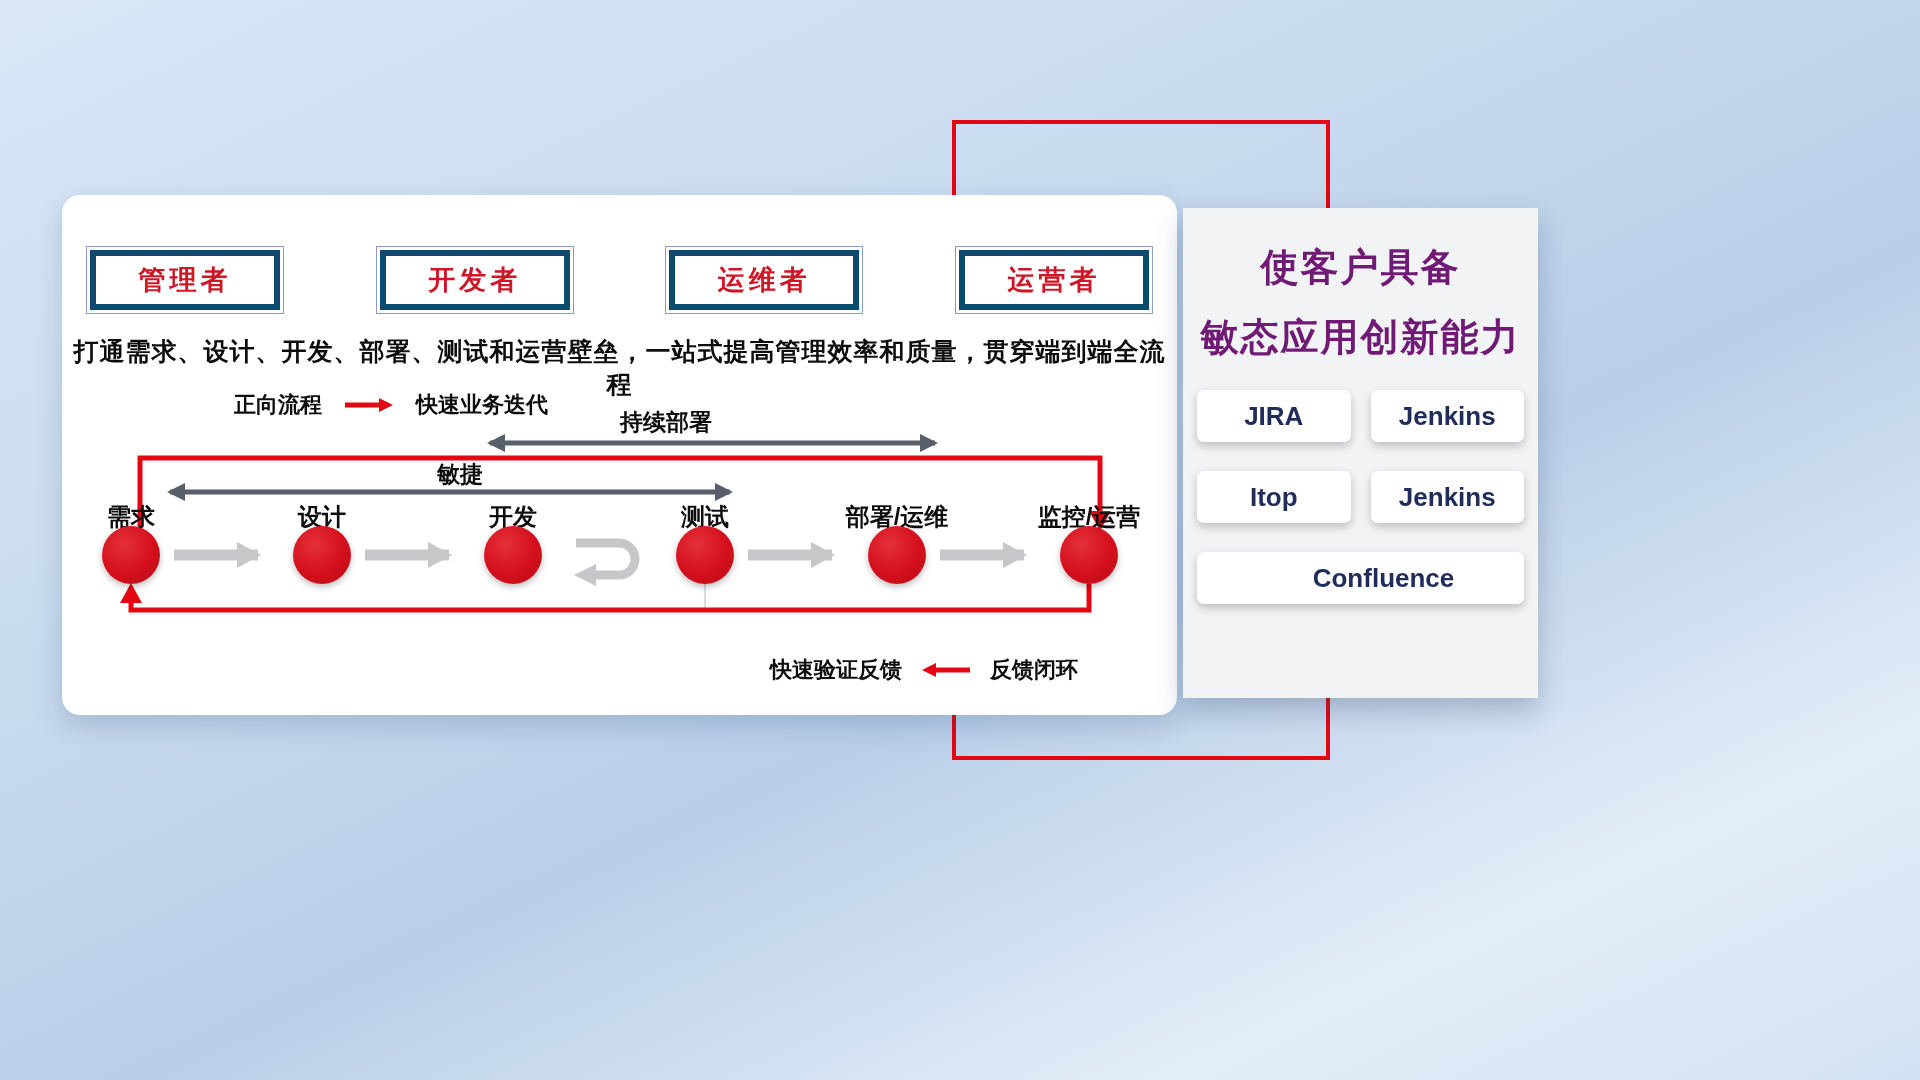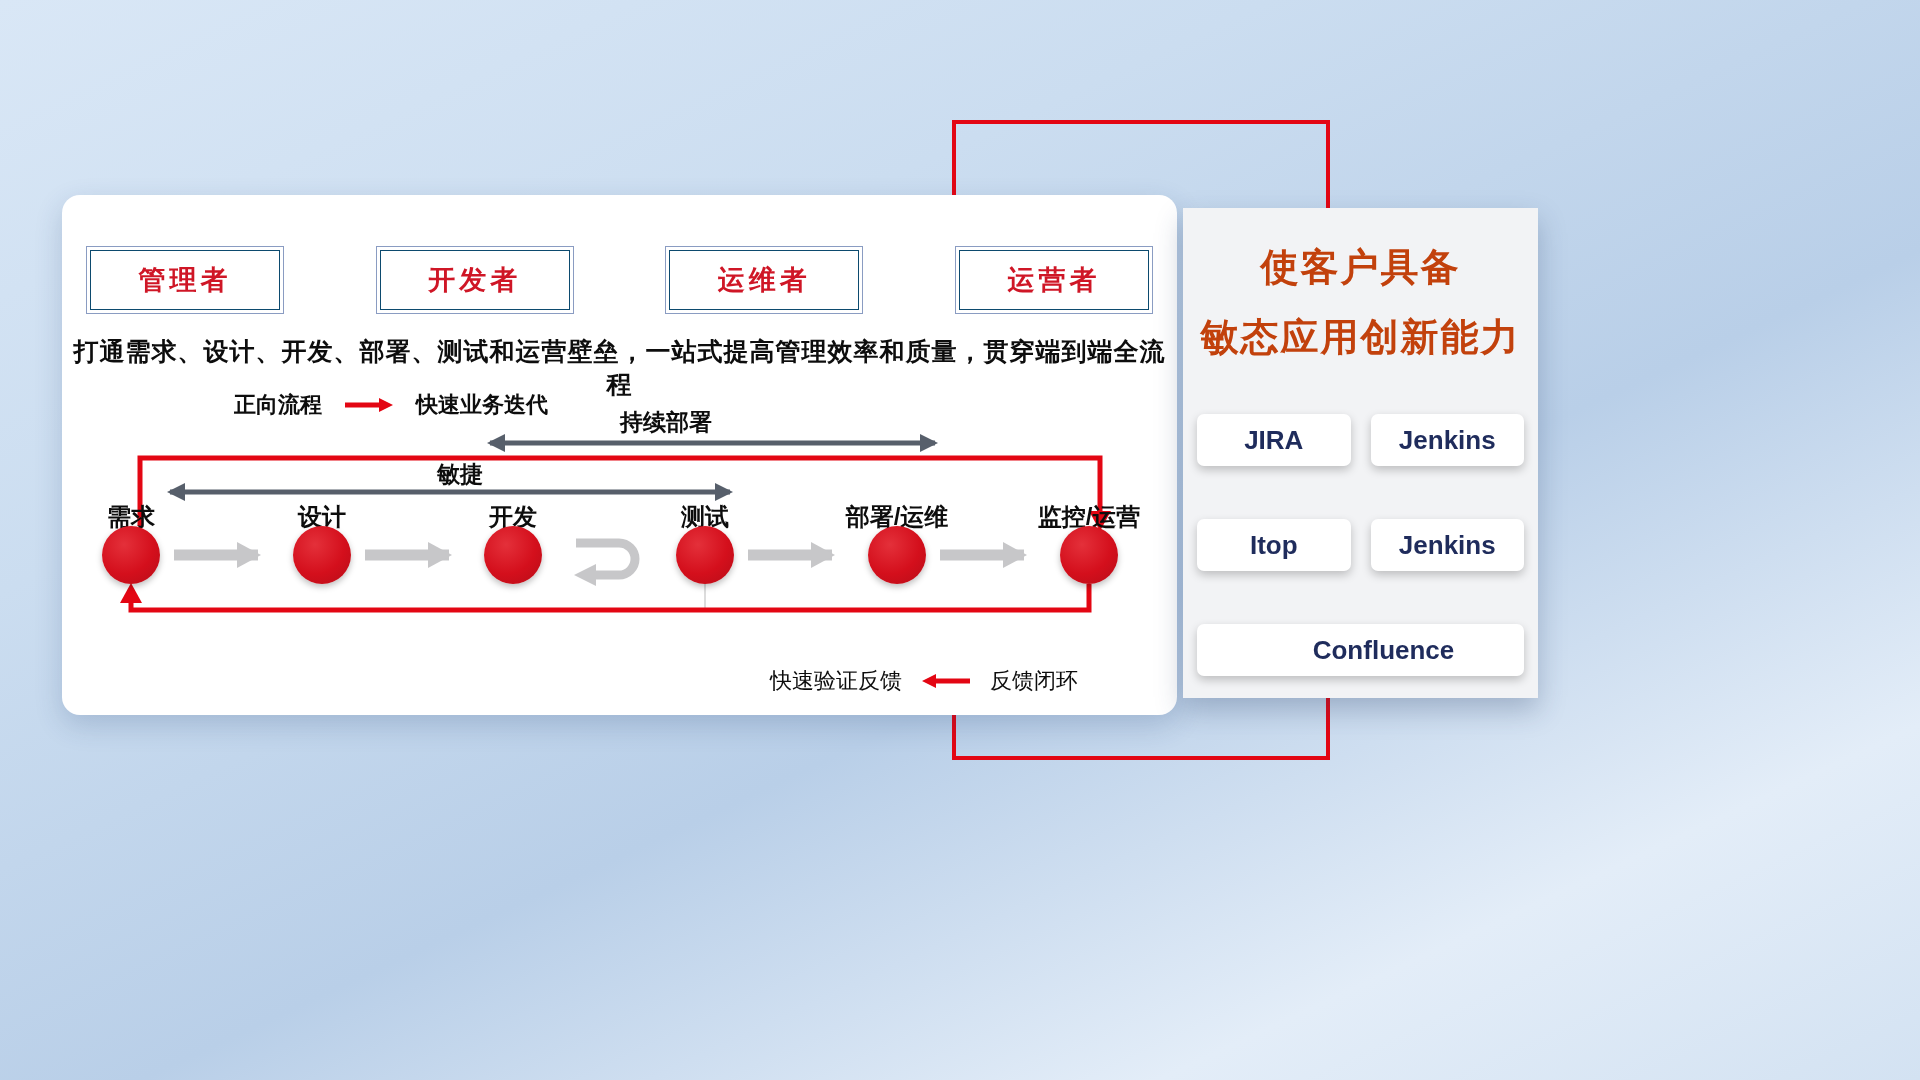--- a/index.html
+++ b/index.html
@@ -36,21 +36,21 @@
   }
   .roles {
     position: absolute;
     left: 28px; right: 28px; top: 55px;
     display: flex;
     justify-content: space-between;
   }
   .role-box {
     width: 190px; height: 60px;
     display: flex; align-items: center; justify-content: center;
-    border: 1px solid #0c4a6e;
+    border: 6px solid #0c4a6e;
     outline: 1px solid #8a9cc2;
     outline-offset: 3px;
     color: #cf1626;
     font-size: 27px;
     font-weight: bold;
     letter-spacing: 4px;
     box-sizing: border-box;
     background: #fff;
   }
   .desc {
@@ -96,57 +96,57 @@
     top: 331px;
     width: 58px; height: 58px;
     border-radius: 50%;
     background: radial-gradient(circle at 38% 32%, #e4303a 0%, #d40f1c 55%, #b60d18 100%);
     box-shadow: 0 3px 6px rgba(0,0,0,0.25);
   }
   .legend-feedback {
     position: absolute;
     left: 708px; top: 460px;
     display: flex; align-items: center; gap: 20px;
-    font-size: 22px; font-weight: normal; color: #0d0d0d; margin-top: 11px;
+    font-size: 22px; font-weight: bold; color: #0d0d0d;
   }
   
   .panel {
     position: absolute;
     left: 1183px; top: 208px;
     width: 355px; height: 490px;
     background: #f2f3f5;
     box-shadow: 0 12px 26px rgba(40, 60, 100, 0.28);
     z-index: 3;
   }
   .panel-title {
     position: absolute;
     left: 0; width: 100%;
     text-align: center;
-    color: #c2410c;
+    color: #701a75;
     font-size: 38px;
     font-weight: bold;
     letter-spacing: 2px;
   }
   .panel-title.t1 { top: 34px; }
   .panel-title.t2 { top: 104px; }
   .tools {
     position: absolute;
     left: 14px; right: 14px; top: 182px;
     display: grid;
     grid-template-columns: 1fr 1fr;
     column-gap: 20px;
     row-gap: 29px;
   }
   .tool {
     height: 52px;
     background: #ffffff;
     border-radius: 7px;
     box-shadow: 0 4px 10px rgba(0,0,0,0.22);
     display: flex; align-items: center; justify-content: center;
-    font-size: 26px; font-weight: bold; color: #1f2c5c; margin-top: 24px;
+    font-size: 26px; font-weight: bold; color: #1f2c5c;
   }
   .tool.full { grid-column: 1 / -1; padding-left: 46px; }
 </style>
 </head>
 <body>
 
 <div class="bg">
 
   <div class="red-frame"></div>
 

